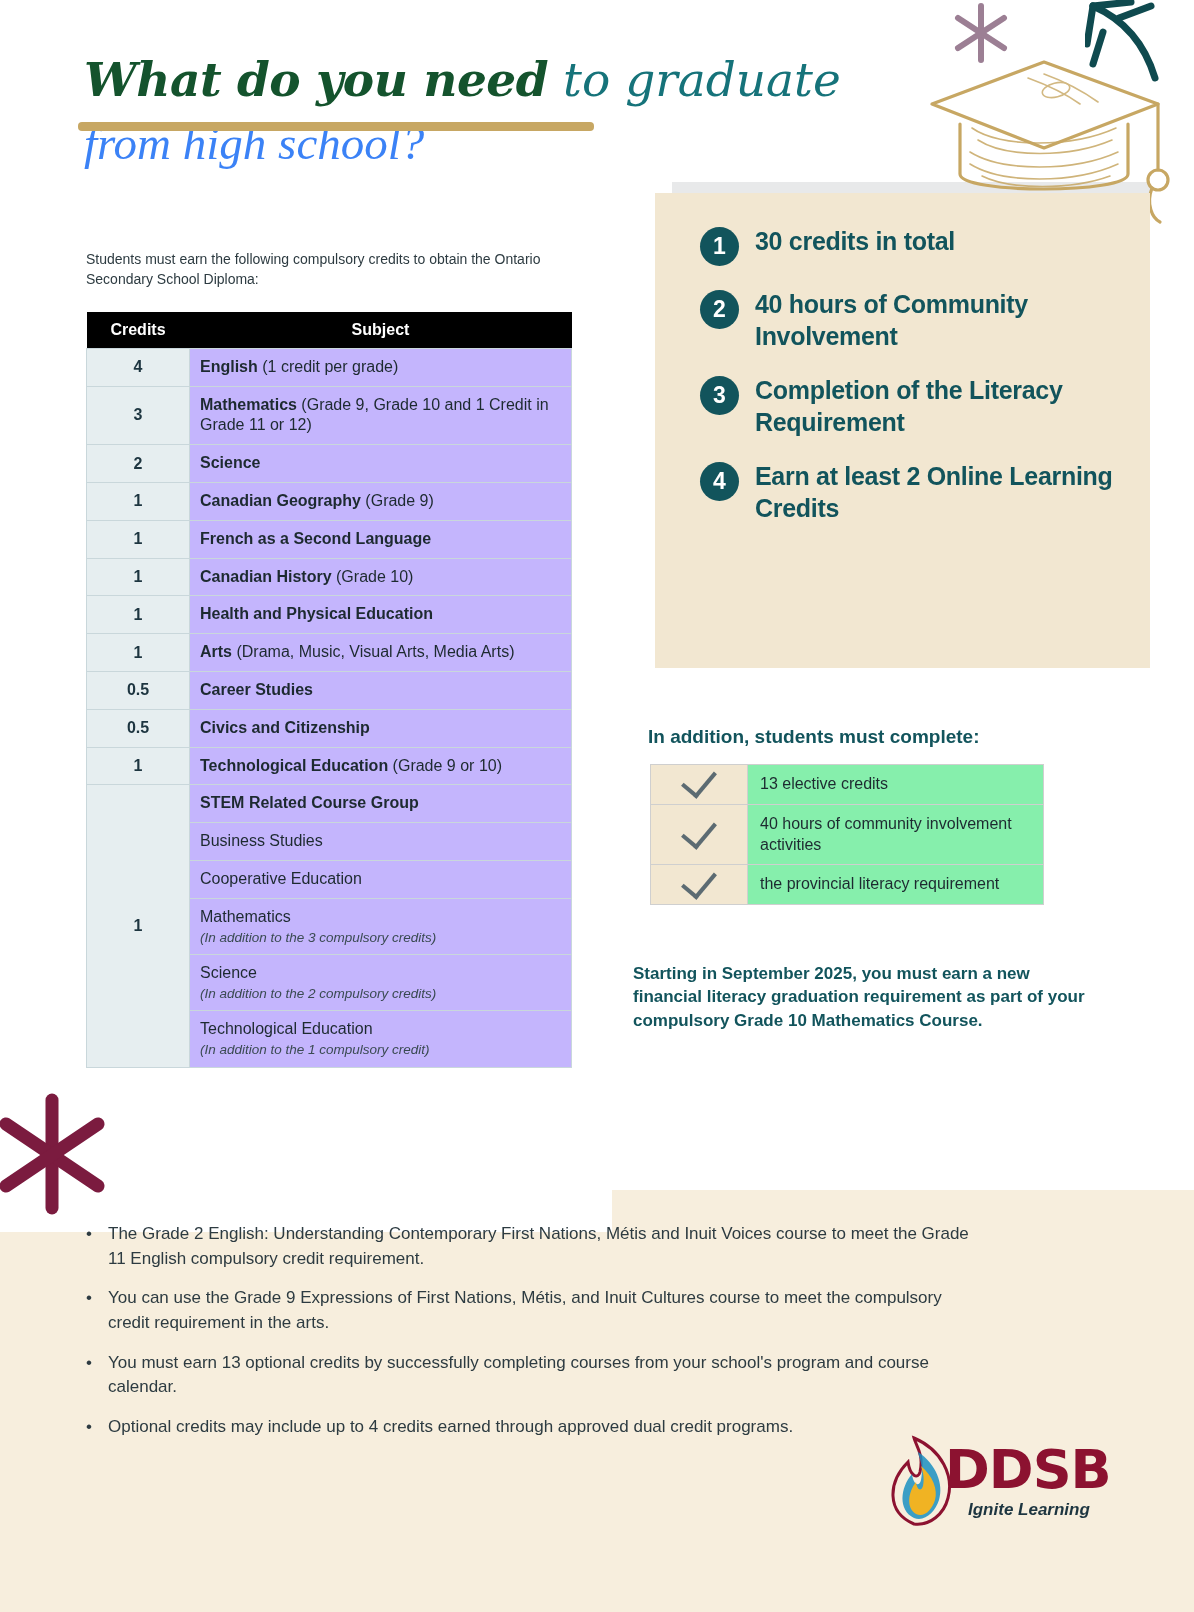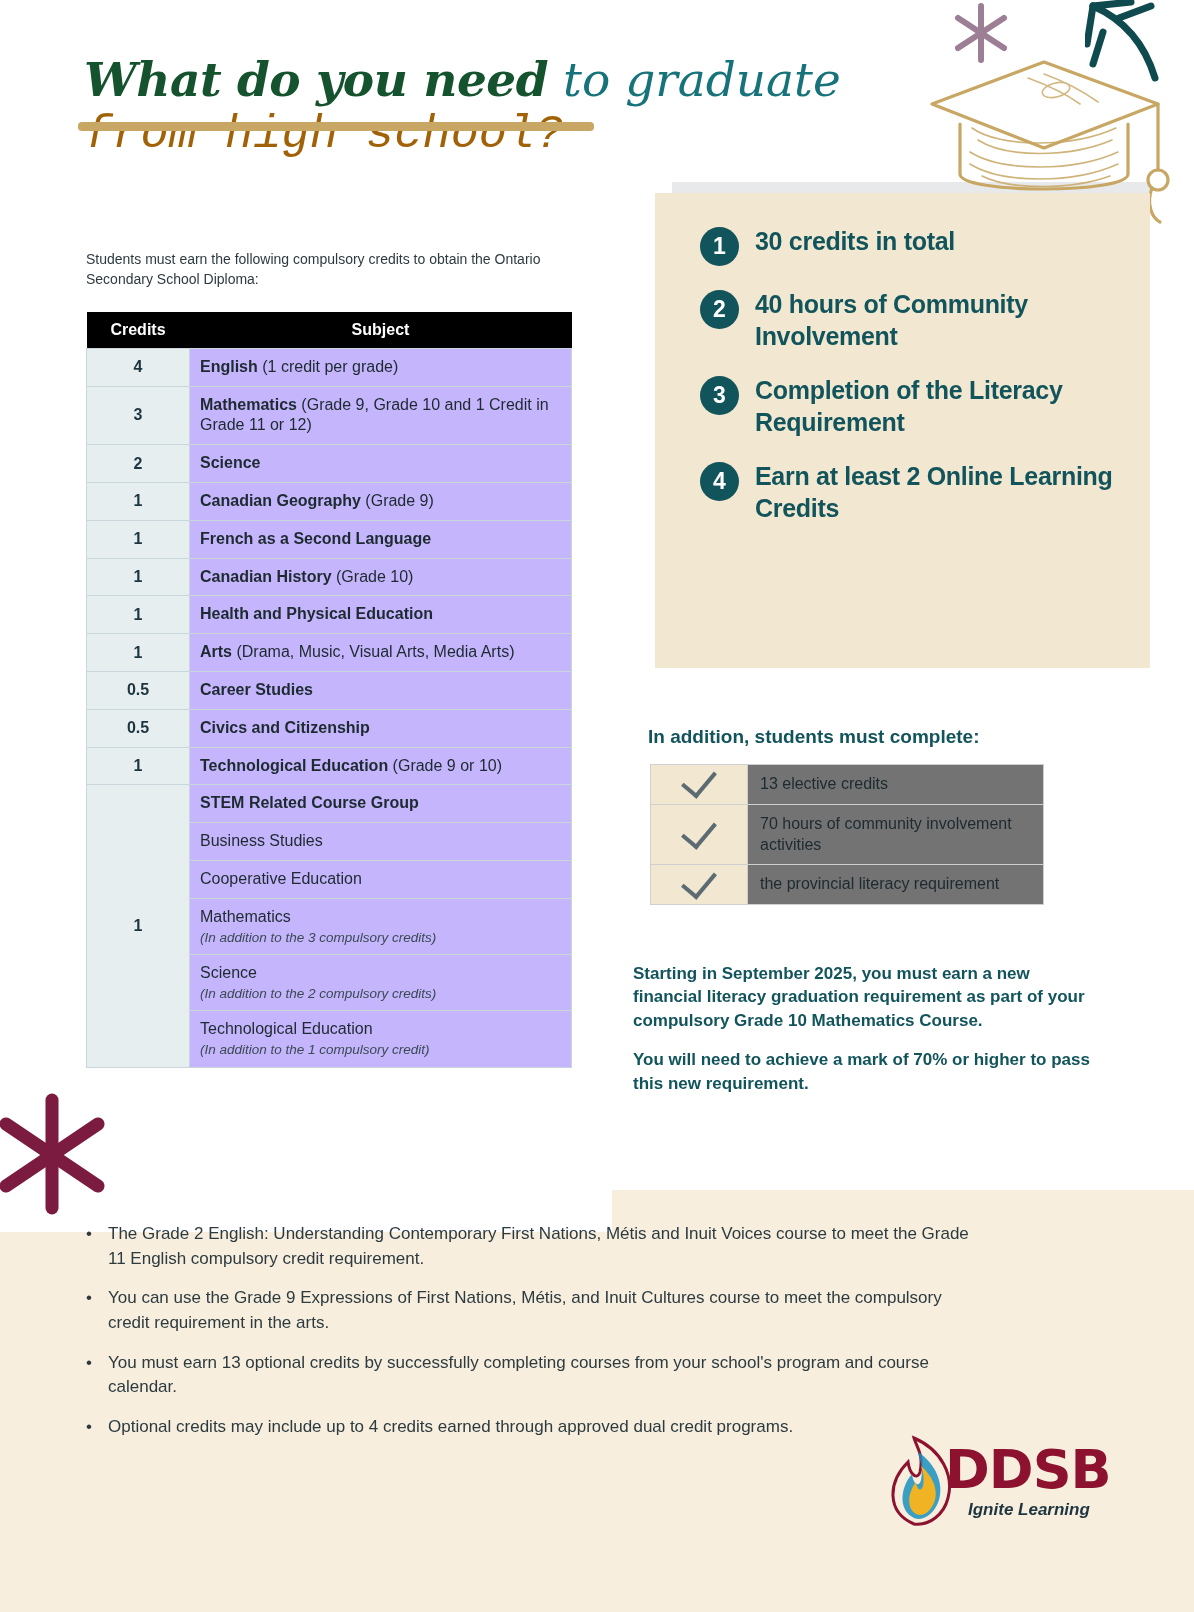--- a/index.html
+++ b/index.html
@@ -86,25 +86,26 @@
   }
   .title-underline {
     position: absolute;
     top: 70px; left: -6px;
     width: 516px; height: 9px;
     background: #c7a763;
     border-radius: 4px;
     z-index: 7;
   }
   .title-line2 {
-    font-family: Liberation Mono, monospace;
+    font-family: Liberation Serif, serif;
     font-size: 47px;
     font-style: italic;
-    color: #a16207;
+    color: #3b82f6;
     line-height: 1.2;
+    margin-top: 8px;
   }
 
   
   .gradcap {
     position: absolute;
     top: 52px; left: 920px;
     width: 250px; height: 175px;
     z-index: 4;
   }
 
@@ -234,21 +235,21 @@
   }
   table.checks td.chk {
     width: 96px;
     background: #f2e7d1;
     border: 1px solid #cfcfcf;
     text-align: center;
     vertical-align: middle;
     padding: 8px 0;
   }
   table.checks td.lbl {
-    background: #737373;
+    background: #86efac;
     border: 1px solid #cfcfcf;
     padding: 9px 12px;
     font-size: 16px;
     color: #1d2a30;
     line-height: 1.3;
   }
   .checkmark {
     display: inline-block;
     width: 28px; height: 16px;
     border-left: 4px solid #5c6b72;
@@ -504,32 +505,31 @@
   <div class="addition-title">In addition, students must complete:</div>
 
   <table class="checks">
     <tbody id="checks-body">
         <tr>
           <td class="chk"><span class="checkmark"></span></td>
           <td class="lbl">13 elective credits</td>
         </tr>
         <tr>
           <td class="chk"><span class="checkmark"></span></td>
-          <td class="lbl">70 hours of community involvement activities</td>
+          <td class="lbl">40 hours of community involvement activities</td>
         </tr>
         <tr>
           <td class="chk"><span class="checkmark"></span></td>
           <td class="lbl">the provincial literacy requirement</td>
         </tr>
       </tbody>
   </table>
 
   <div class="note-block" id="note-block">
       <p>Starting in September 2025, you must earn a new financial literacy graduation requirement as part of your compulsory Grade 10 Mathematics Course.</p>
-      <p>You will need to achieve a mark of 70% or higher to pass this new requirement.</p>
     </div>
 
   <div class="bottom">
     <div id="bullets">
         <div class="bullet">
           <div class="dot">•</div>
           <div class="txt">The Grade 2 English: Understanding Contemporary First Nations, Métis and Inuit Voices course to meet the Grade 11 English compulsory credit requirement.</div>
         </div>
         <div class="bullet">
           <div class="dot">•</div>

